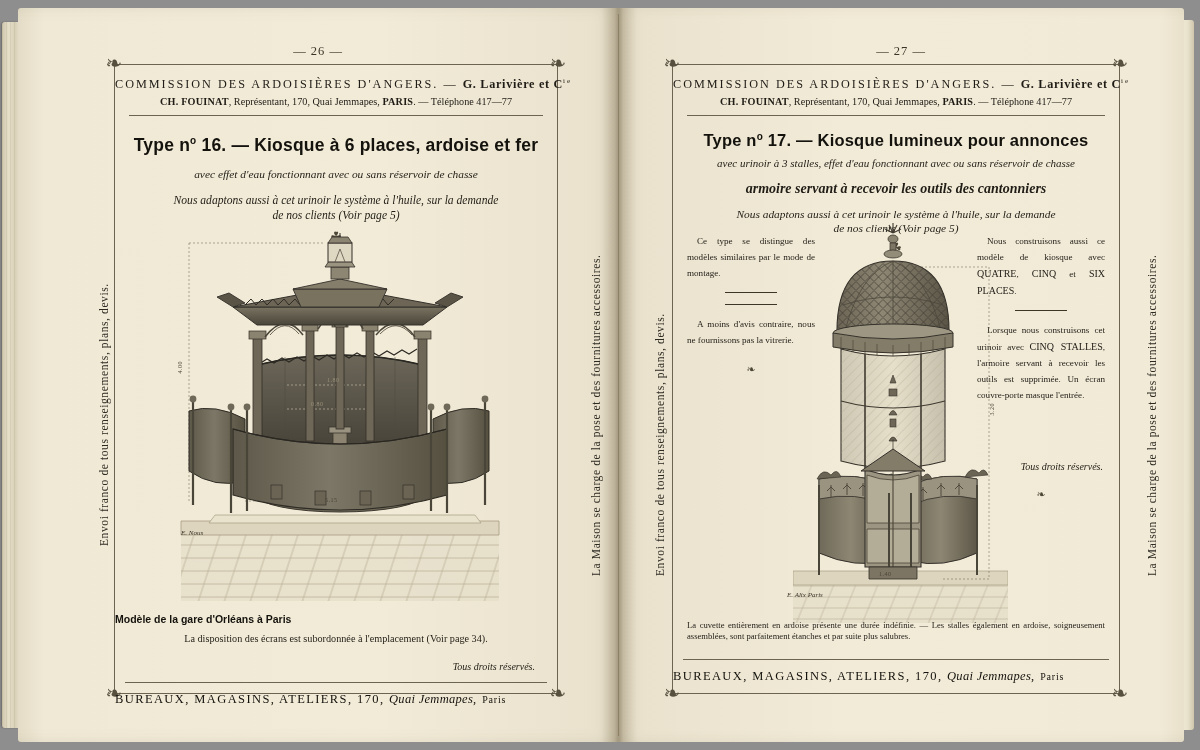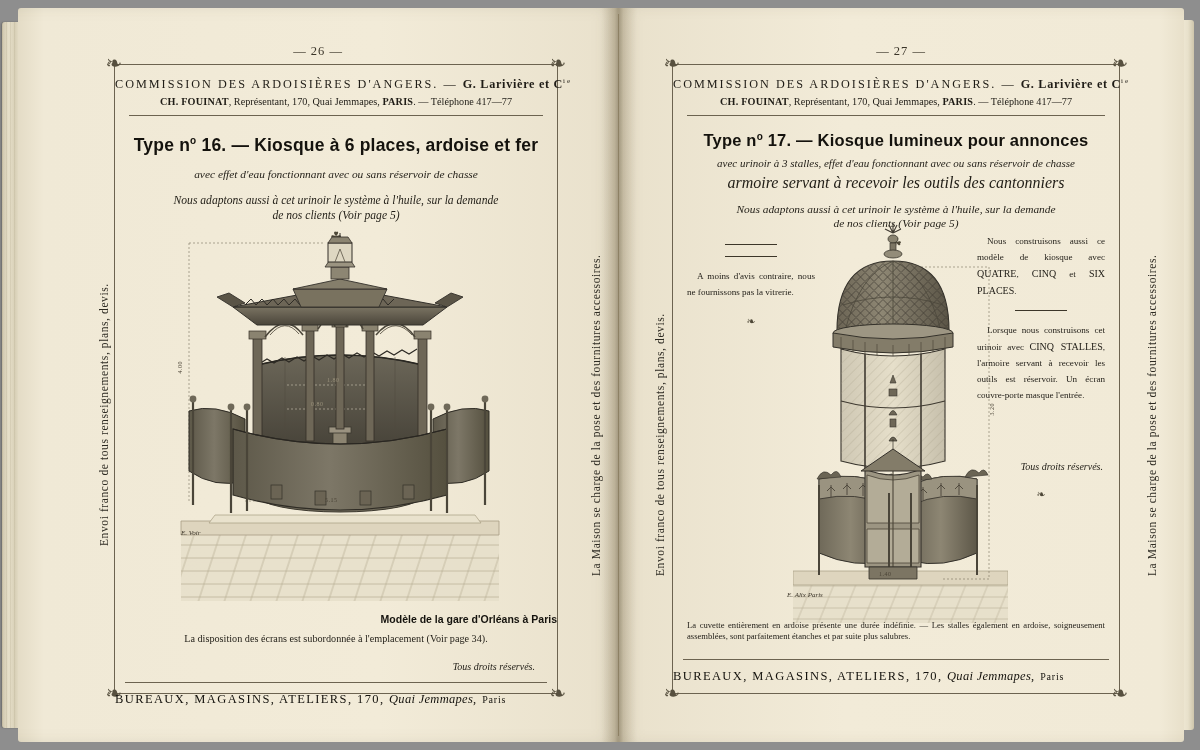--- a/index.html
+++ b/index.html
@@ -184,21 +184,21 @@
   }
 
   .vignette {
     text-align: center;
     color: #4e4838;
     font-size: 13px;
     line-height: 10px;
   }
 
   .caption-bold {
-    text-align: right;
+    text-align: left;
     font-family: "Liberation Sans", sans-serif;
     font-weight: bold;
     font-size: 10.5px;
     color: #14120d;
   }
   .caption-reg {
     text-align: center;
     font-size: 10.2px;
     color: #201d16;
   }
@@ -428,21 +428,21 @@
               </g>
 
               <g fill="#6b6454" stroke="#35312a" stroke-width=".7">
                 <rect x="96" y="252" width="11" height="14"></rect>
                 <rect x="140" y="258" width="11" height="14"></rect>
                 <rect x="185" y="258" width="11" height="14"></rect>
                 <rect x="228" y="252" width="11" height="14"></rect>
               </g>
             </svg>
 
-            <div class="sig" style="left:6px; top:296px;">E. Voir</div>
+            <div class="sig" style="left:6px; top:296px;">E. Nous</div>
             <div class="dimlabel vert" style="left:2px; top:128px;">4.00</div>
             <div class="dimlabel" style="left:150px; top:264px;">5.15</div>
             <div class="dimlabel" style="left:152px; top:144px; color:#9a927c;">1.80</div>
             <div class="dimlabel" style="left:136px; top:168px; color:#9a927c;">0.80</div>
           </div>
 
           <div class="caption-bold" style="position:absolute; left:0; right:0; top:548px;">Modèle de la gare d'Orléans à Paris</div>
           <div class="caption-reg" style="position:absolute; left:0; right:0; top:568px;">La disposition des écrans est subordonnée à l'emplacement (Voir page 34).</div>
           <div class="rights" style="position:absolute; right:22px; top:596px;">Tous droits réservés.</div>
 
@@ -477,38 +477,39 @@
           <div class="subhead">
             <b>CH. FOUINAT</b><span>, Représentant, 170, Quai Jemmapes, </span><b>PARIS</b><span>. — Téléphone 417—77</span>
           </div>
           <div class="rule-thin"></div>
 
           <div class="type-title" style="margin-top:14px; font-size:16.5px;">
             <span>Type n<sup style="font-size:10px">o</sup> 17. — Kiosque lumineux pour annonces</span>
           </div>
 
           <div class="type-sub" style="margin-top:7px; font-size:11px;">avec urinoir à 3 stalles, effet d'eau fonctionnant avec ou sans réservoir de chasse</div>
-          <div class="type-sub" style="margin-top:5px; font-size:16px;">armoire servant à recevoir les outils des cantonniers</div>
+          <div class="type-sub" style="margin-top:12px; font-size:14px;font-weight:bold;">armoire servant à recevoir les outils des cantonniers</div>
 
           <div class="type-sub" style="margin-top:11px; font-size:11.4px;">Nous adaptons aussi à cet urinoir le système à l'huile, sur la demande</div>
           <div class="type-sub" style="margin-top:2px; font-size:11.4px;">de nos clients (Voir page 5)</div>
 
           <div class="vignette" style="margin-top:9px;">☘</div>
 
           <div class="sidenote" style="left:14px; top:168px;">
+            <p>Ce type se distingue des modèles similaires par le mode de montage.</p>
             <div class="sn-rule"></div>
             <div class="sn-rule"></div>
             <p>A moins d'avis contraire, nous ne fournissons pas la vitrerie.</p>
             <div class="vignette" style="margin-top:16px; font-size:11px;">❧</div>
           </div>
 
           <div class="sidenote" style="right:14px; top:168px;">
             <p><span>Nous construisons aussi ce modèle de kiosque avec </span><span class="sc">quatre</span><span>, </span><span class="sc">cinq</span><span> et </span><span class="sc">six places</span><span>.</span></p>
             <div class="sn-rule"></div>
-            <p><span>Lorsque nous construisons cet urinoir avec </span><span class="sc">cinq stalles</span><span>, l'armoire servant à recevoir les outils est réservoir. Un écran couvre-porte masque l'entrée.</span></p>
+            <p><span>Lorsque nous construisons cet urinoir avec </span><span class="sc">cinq stalles</span><span>, l'armoire servant à recevoir les outils est supprimée. Un écran couvre-porte masque l'entrée.</span></p>
             <div class="vignette" style="margin-top:86px; font-size:11px;">❧</div>
           </div>
 
           <div class="illus" style="left:120px; top:158px; width:215px; height:400px;">
             <svg width="215" height="400" viewBox="0 0 215 400">
               <defs>
                 <linearGradient id="glassR" x1="0" y1="0" x2="1" y2="0">
                   <stop offset="0%" stop-color="#cfc8b4"></stop>
                   <stop offset="50%" stop-color="#e6dfca"></stop>
                   <stop offset="100%" stop-color="#c7c0ac"></stop>

